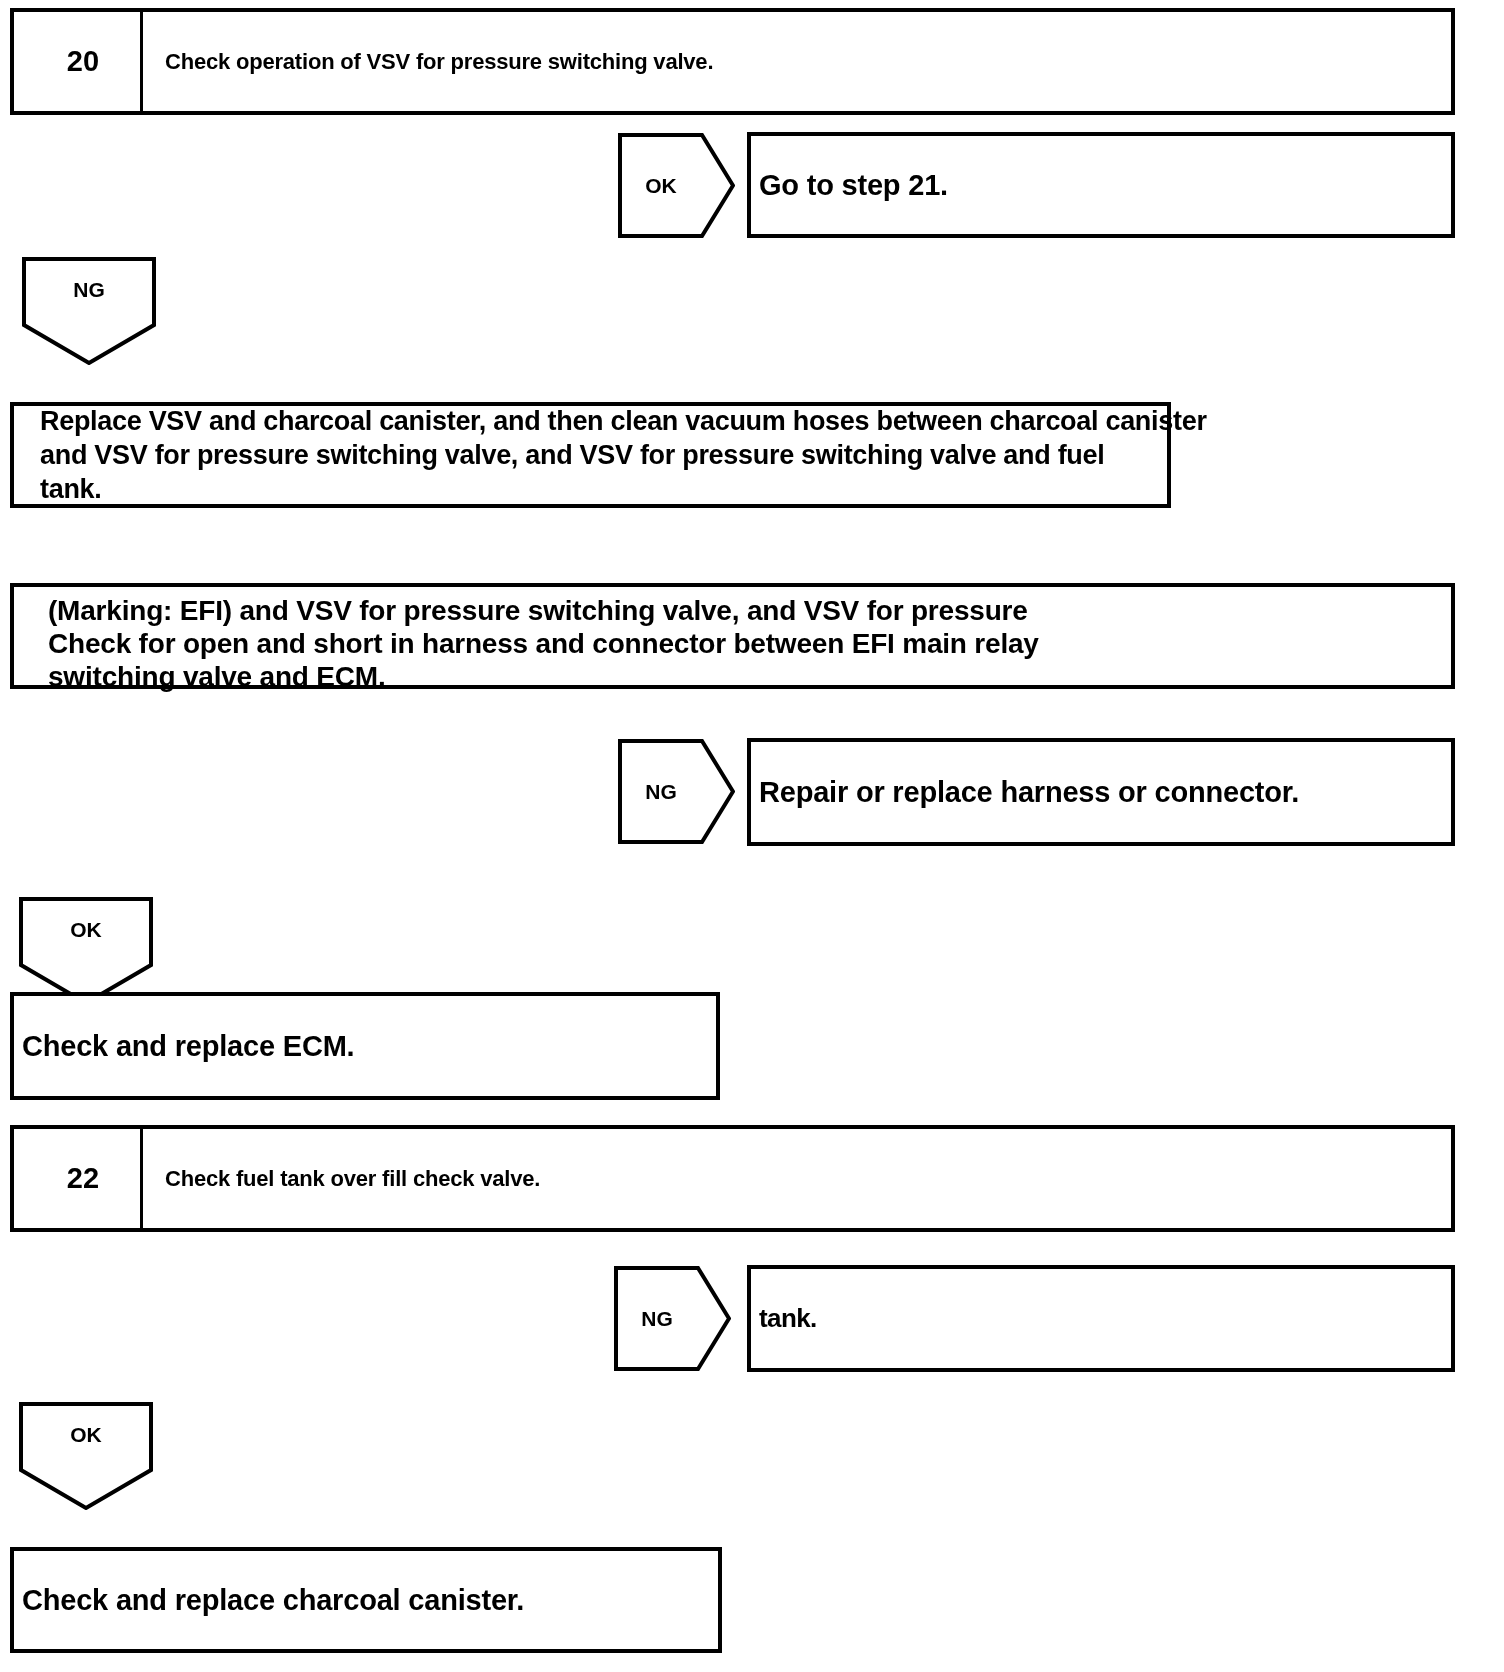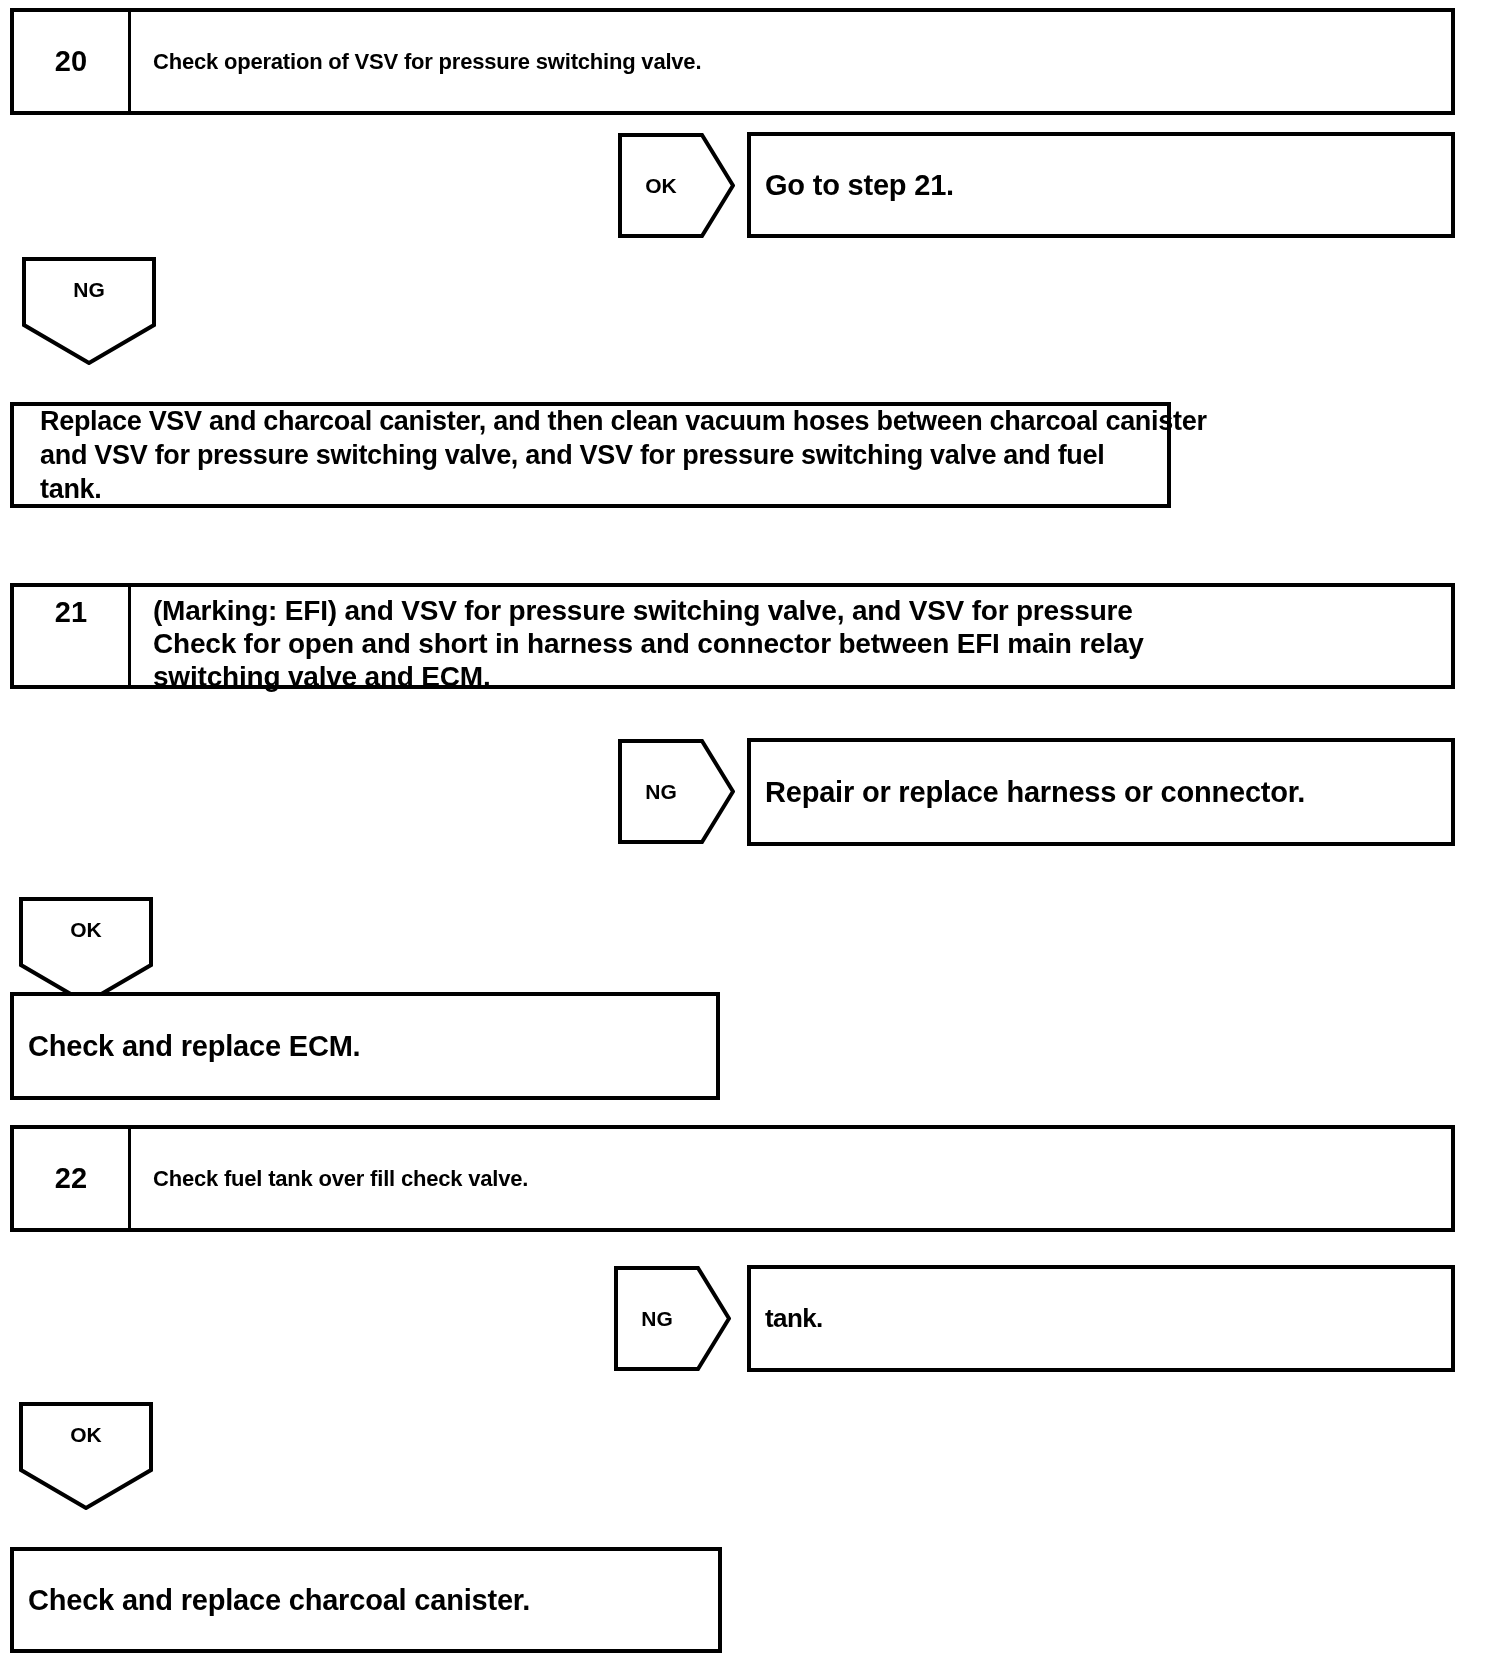--- a/index.html
+++ b/index.html
@@ -3,32 +3,32 @@
 <meta charset="utf-8">
 <style>
   html,body{margin:0;padding:0;background:#ffffff;}
   .canvas{
     position:relative;width:1504px;height:1672px;background:#ffffff;
     color:#000;font-family:"Liberation Sans",sans-serif;font-weight:700;
     overflow:hidden;
   }
   .box{position:absolute;box-sizing:border-box;background:#ffffff;border:4px solid #000;}
   
-  .step{display:flex;align-items:center;}
+  .step{display:flex;align-items:center;padding-left:12px;}
   .step .num{
     flex:0 0 114px;align-self:stretch;border-right:3px solid #000;
     display:flex;justify-content:center;align-items:center;font-size:29px;
   }
   .step .body{padding-left:22px;padding-right:16px;font-size:22px;letter-spacing:-0.2px;}
   .step.top{align-items:stretch;}
   .step.top .num{align-items:flex-start;padding-top:9px;}
   .step.top .body{padding-top:7px;font-size:28px;line-height:33px;letter-spacing:-0.2px;}
   
   .action{display:flex;align-items:center;}
-  .action .txt{padding-left:14px;padding-right:14px;font-size:29px;line-height:34px;letter-spacing:-0.2px;width:100%;box-sizing:border-box;}
+  .action .txt{padding-left:8px;padding-right:14px;font-size:29px;line-height:34px;letter-spacing:-0.2px;width:100%;box-sizing:border-box;}
   .action.small .txt{font-size:26px;line-height:33px;letter-spacing:-0.6px;}
   .action.wide .txt{font-size:27px;line-height:34px;letter-spacing:-0.3px;padding-left:26px;padding-right:18px;}
   .jline{text-align:justify;text-align-last:justify;white-space:nowrap;}
   
   .pent{position:absolute;}
   .pent svg{display:block;}
   .pent .lbl{position:absolute;font-size:21px;display:flex;align-items:center;justify-content:center;}
   .pent.right .lbl{left:0;top:0;width:86px;height:100%;}
   .pent.down .lbl{left:0;top:0;width:100%;height:66px;}
 </style>
@@ -60,21 +60,20 @@
   </div>
 
   <div class="box action wide" style="left:10px;top:402px;width:1161px;height:106px;">
     <div class="txt">
       <div class="jline">Replace VSV and charcoal canister, and then clean vacuum hoses between charcoal canister</div>
       <div>and VSV for pressure switching valve, and VSV for pressure switching valve and fuel tank.</div>
     </div>
   </div>
 
   <div class="box step top" style="left:10px;top:583px;width:1445px;height:106px;">
-    <div class="num">21</div>
     <div class="body">
       <div>(Marking: EFI) and VSV for pressure switching valve, and VSV for pressure</div>
       <div>Check for open and short in harness and connector between EFI main relay</div>
       <div>switching valve and ECM.</div>
     </div>
   </div>
 
   <div class="pent right" style="left:618px;top:739px;">
     <svg width="117" height="105" viewBox="0 0 117 105">
       <polygon points="2,2 84,2 115,52.5 84,103 2,103" fill="#ffffff" stroke="#000000" stroke-width="4"></polygon>

